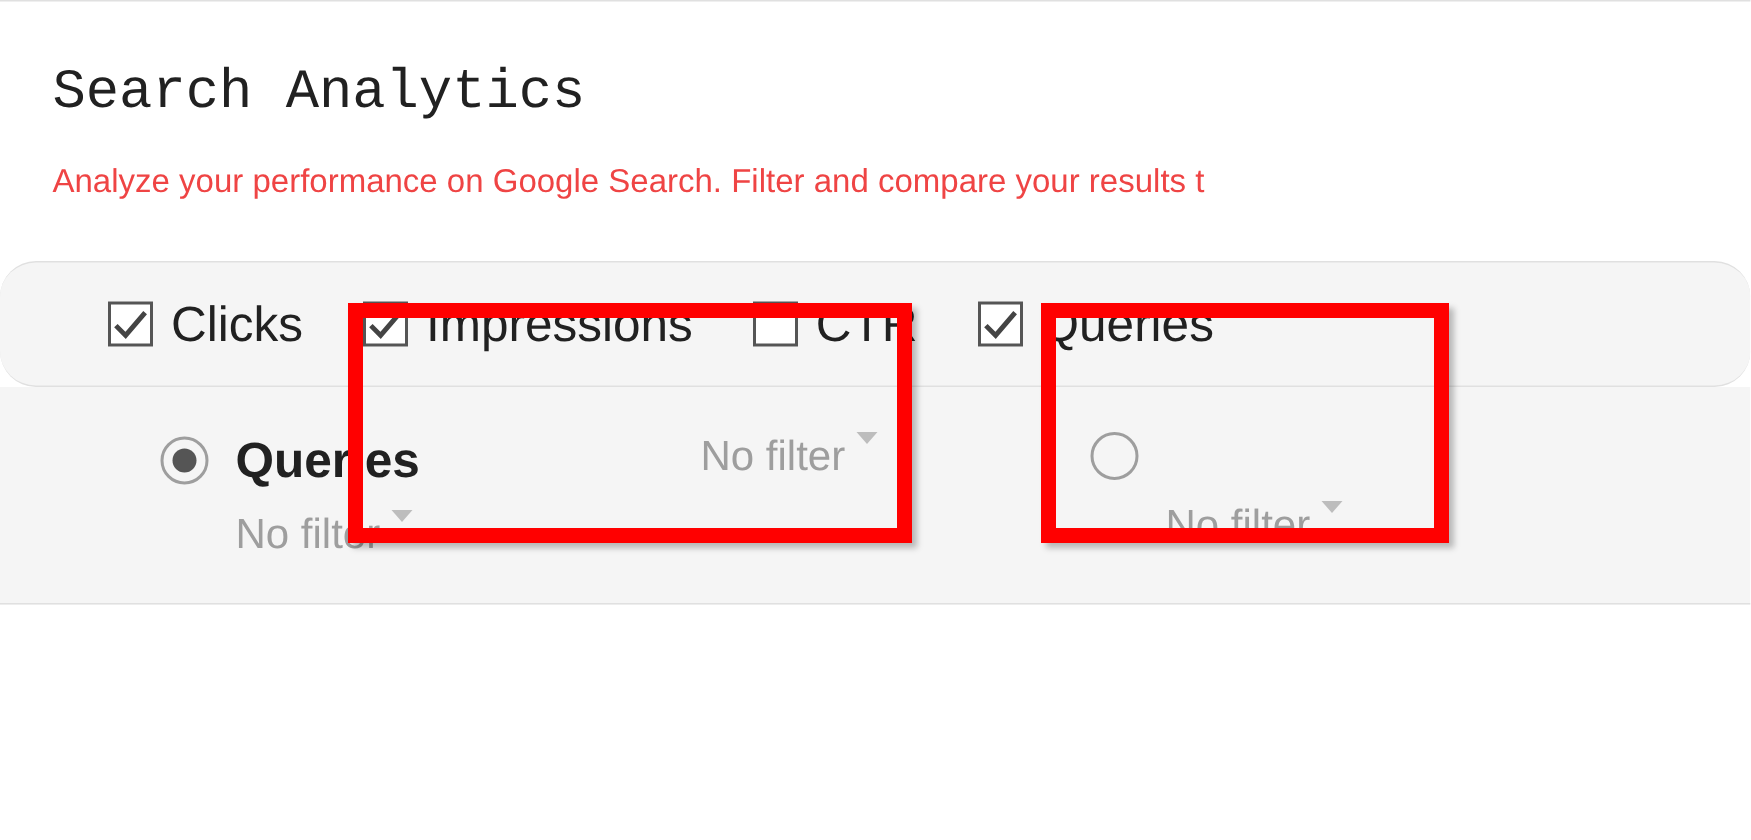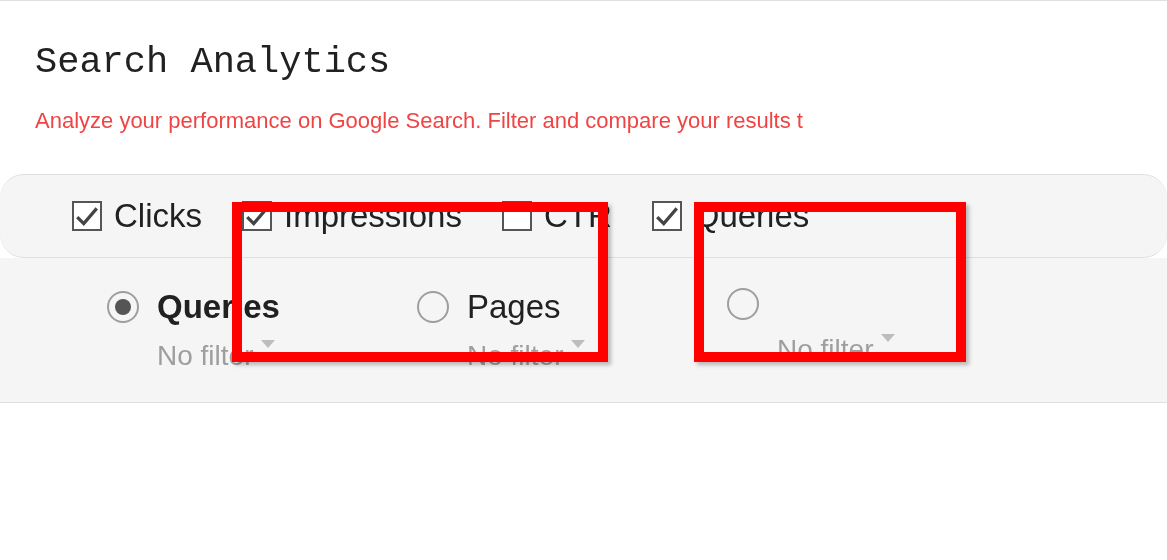--- a/index.html
+++ b/index.html
@@ -186,24 +186,20 @@
           </span>
         <span class="dim-label selected">Queries</span>
       </div>
       <div class="filter-row">
         <span>No filter</span>
         <span class="caret"></span>
       </div>
     </div>
 
     <div class="dim-item pages">
-      <div class="dim-head">
-        <span class="radio"></span>
-        <span class="dim-label">Pages</span>
-      </div>
       <div class="filter-row">
         <span>No filter</span>
         <span class="caret"></span>
       </div>
     </div>
 
     <div class="dim-item countries">
       <div class="dim-head">
         <span class="radio"></span>
       </div>

